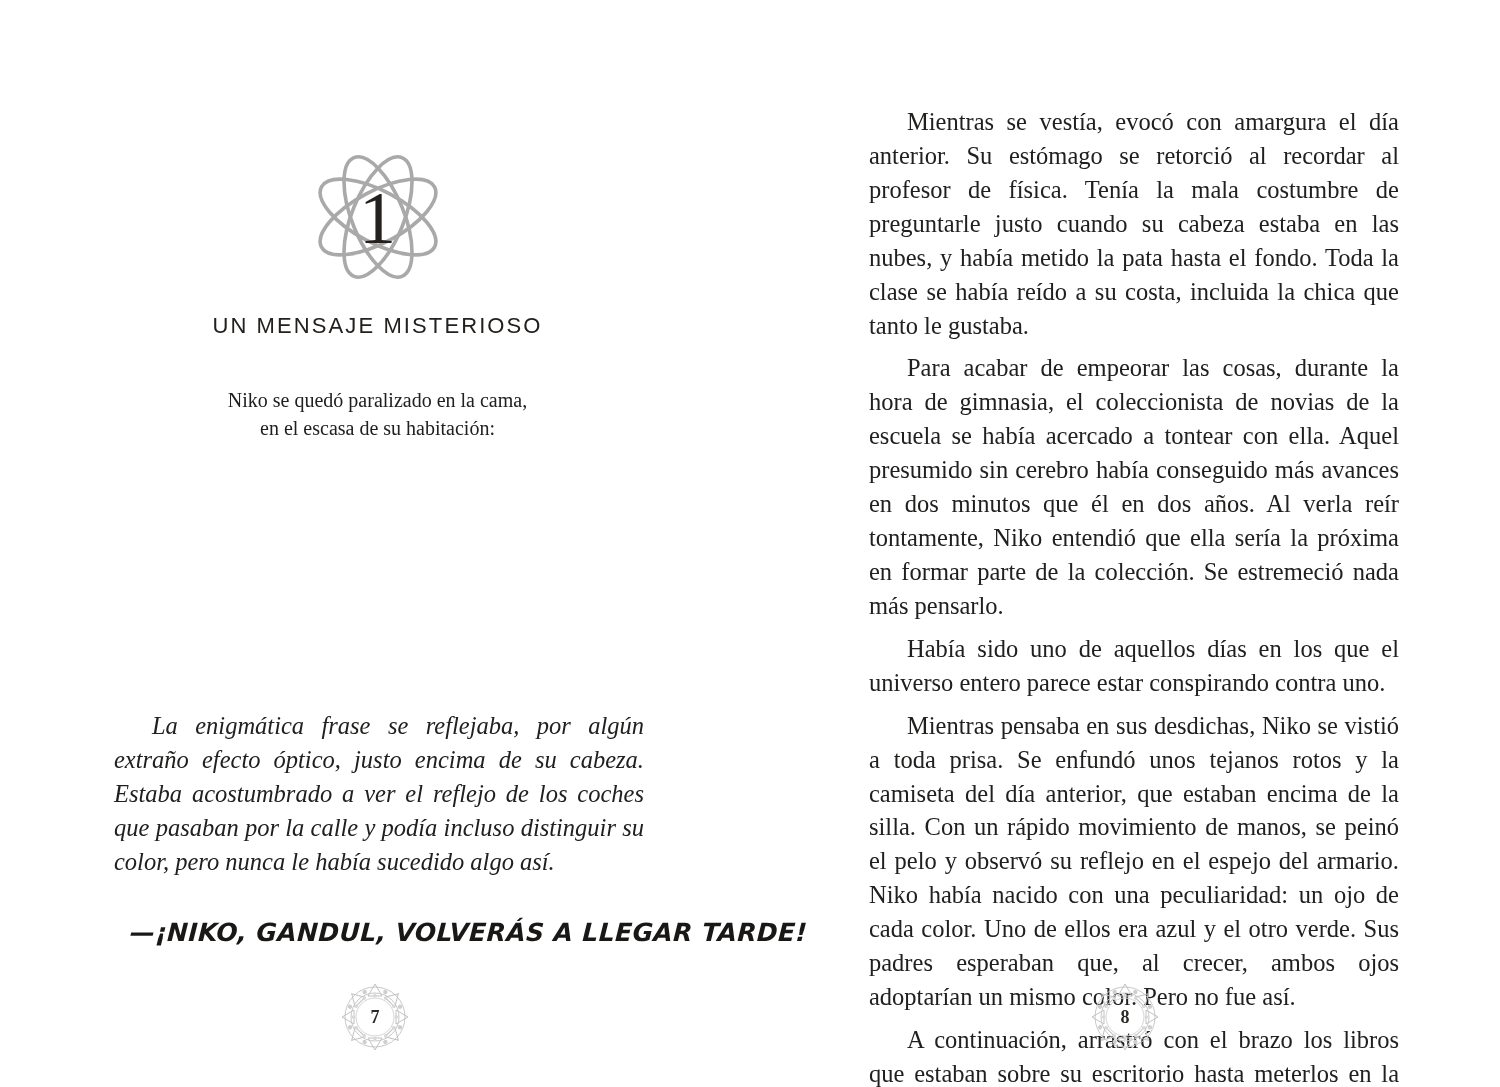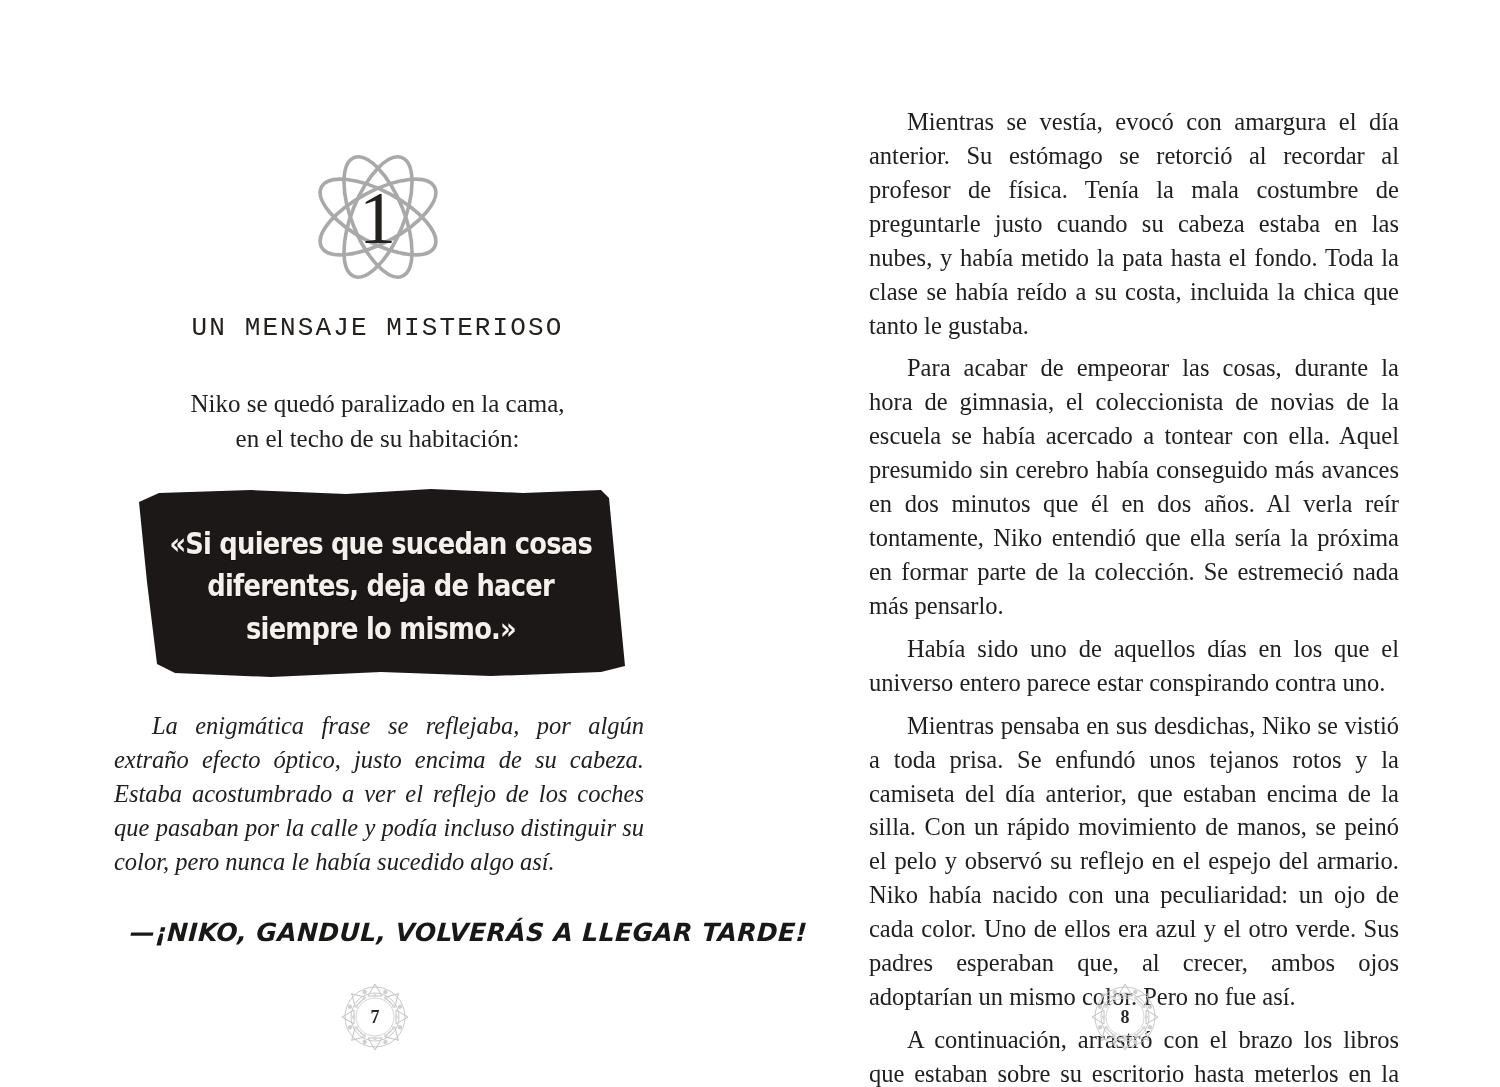--- a/index.html
+++ b/index.html
@@ -64,22 +64,22 @@
     font-family: "Liberation Serif", "DejaVu Serif", serif;
     font-size: 74px;
     line-height: 1;
     color: #23201e;
     letter-spacing: 0;
   }
 
   .chapter-title {
     margin-top: 28px;
     text-align: center;
-    font-family: Liberation Mono, monospace;
-    font-size: 26px;
+    font-family: Liberation Sans, sans-serif;
+    font-size: 22px;
     letter-spacing: 2.1px;
     color: #23201e;
     font-variant: small-caps;
     text-transform: uppercase;
     white-space: nowrap;
   }
 
   
   .col-text {
     font-size: 24.5px;
@@ -91,21 +91,21 @@
     margin: 9px;
     text-indent: 1.55em;
     hyphens: manual;
   }
 
   .lead-block {
     position: absolute;
     left: 105px;
     top: 386px;
     width: 545px;
-    font-size: 25px;
+    font-size: 20px;
     line-height: 1.4;
     text-align: center;
     color: #20201f;
   }
   .lead-block p { margin: 0; text-indent: 0; }
 
   
   .quote-wrap {
     position: absolute;
     left: 131px;
@@ -230,34 +230,23 @@
             </g>
           </svg>
           <div class="chapter-number">1</div>
         </div>
 
         <div class="chapter-title">UN MENSAJE MISTERIOSO</div>
       </div>
 
       <div class="lead-block">
         <p>Niko se quedó paralizado en la cama,</p>
-        <p>en el techo de su habitación:</p>
-      </div>
-
-      <div class="quote-wrap">
-        <svg class="quote-shape" viewBox="0 0 500 195" preserveAspectRatio="none" aria-hidden="true">
-          <path d="M 28,7 L 120,4 L 215,8 L 300,3 L 392,7 L 470,4 L 478,12 L 486,96 L 494,180 L 470,186
-                   L 360,190 L 250,186 L 140,191 L 44,187 L 26,178 L 16,96 L 8,16 Z" fill="#1b1817"></path>
-        </svg>
-        <div class="quote-text">
-          <div class="quote-line">«Si quieres que sucedan cosas</div>
-          <div class="quote-line">diferentes, deja de hacer</div>
-          <div class="quote-line">siempre lo mismo.»</div>
-        </div>
-      </div>
+        <p>en el escasa de su habitación:</p>
+      </div>
+
 
       <div class="after-quote col-text">
         <p>La enigmática frase se reflejaba, por algún extraño efecto óptico, justo encima de su cabeza. Estaba acostumbrado a ver el reflejo de los coches que pasaban por la calle y podía incluso distinguir su color, pero nunca le había sucedido algo así.</p>
       </div>
 
       <div class="dialogue">—¡NIKO, GANDUL, VOLVERÁS A LLEGAR TARDE!</div>
 
       <div class="folio">
         <svg viewBox="0 0 84 84" xmlns="http://www.w3.org/2000/svg" aria-hidden="true">
           <g stroke="#bdbdbd" fill="none" stroke-width="1">

